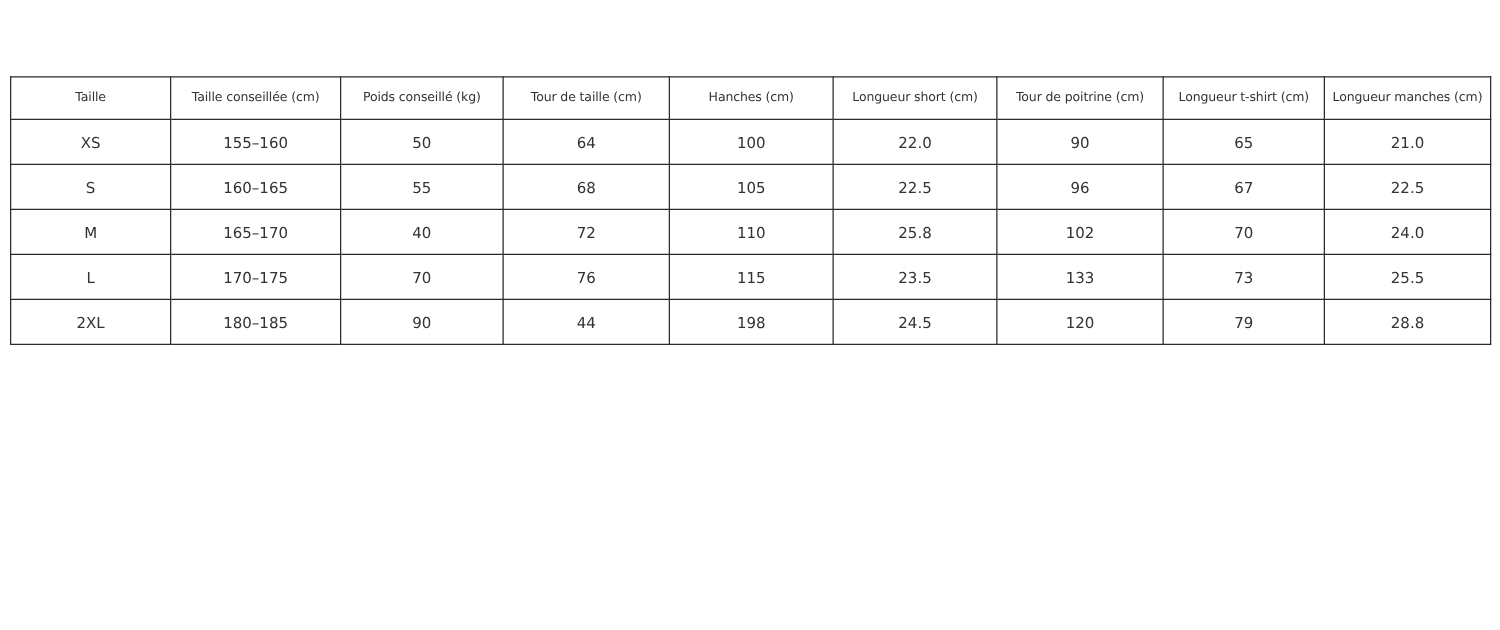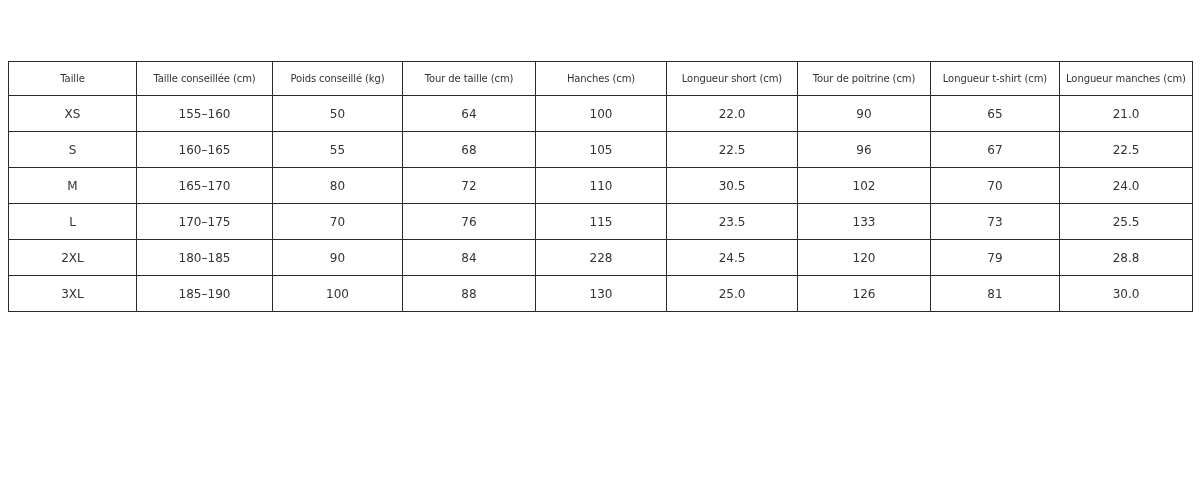--- a/index.html
+++ b/index.html
@@ -117,57 +117,46 @@
             <td>68</td>
             <td>105</td>
             <td>22.5</td>
             <td>96</td>
             <td>67</td>
             <td>22.5</td>
           </tr>
           <tr>
             <td>M</td>
             <td>165–170</td>
-            <td>80</td>
+            <td>40</td>
             <td>72</td>
             <td>110</td>
-            <td>30.5</td>
+            <td>25.8</td>
             <td>102</td>
             <td>70</td>
             <td>24.0</td>
           </tr>
           <tr>
             <td>L</td>
             <td>170–175</td>
             <td>70</td>
             <td>76</td>
             <td>115</td>
             <td>23.5</td>
             <td>133</td>
             <td>73</td>
             <td>25.5</td>
           </tr>
           <tr>
             <td>2XL</td>
             <td>180–185</td>
             <td>90</td>
-            <td>84</td>
-            <td>228</td>
+            <td>44</td>
+            <td>198</td>
             <td>24.5</td>
             <td>120</td>
             <td>79</td>
             <td>28.8</td>
-          </tr>
-          <tr>
-            <td>3XL</td>
-            <td>185–190</td>
-            <td>100</td>
-            <td>88</td>
-            <td>130</td>
-            <td>25.0</td>
-            <td>126</td>
-            <td>81</td>
-            <td>30.0</td>
           </tr>
         </tbody>
     </table>
   </div>
 </div>
 
 </body></html>

